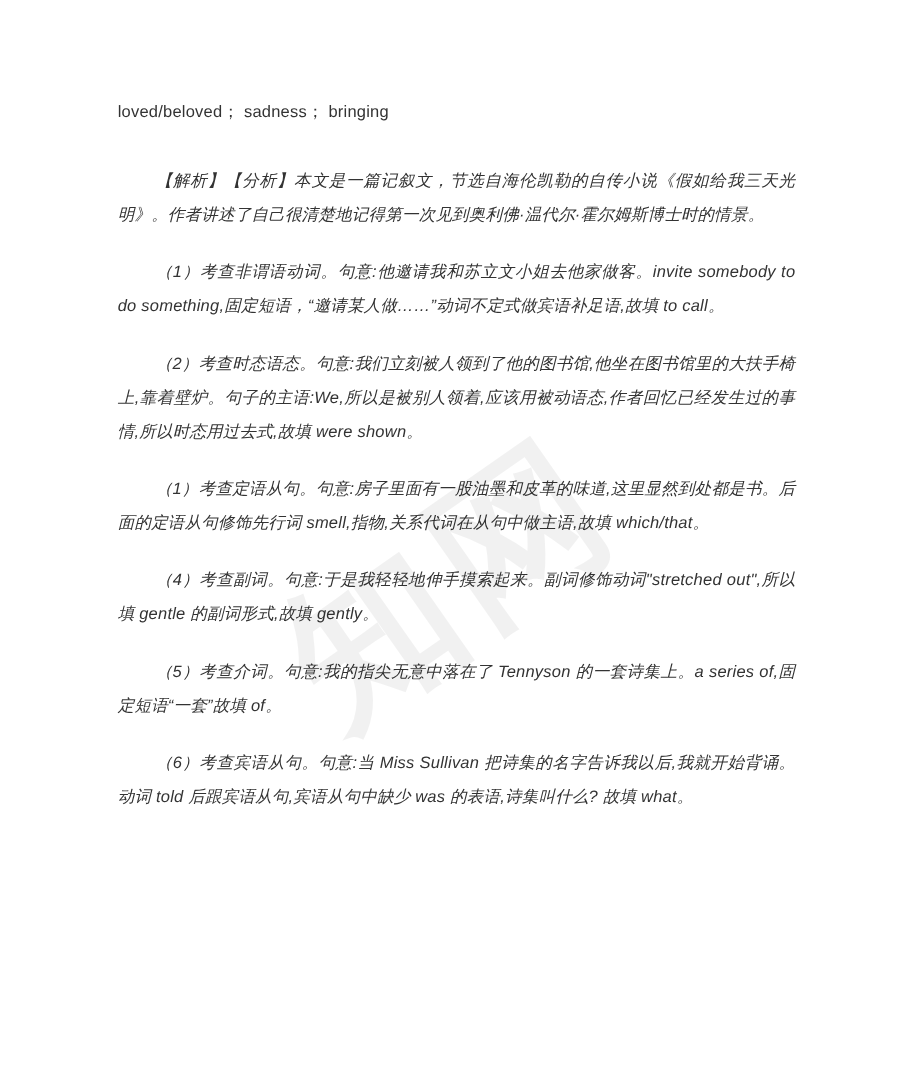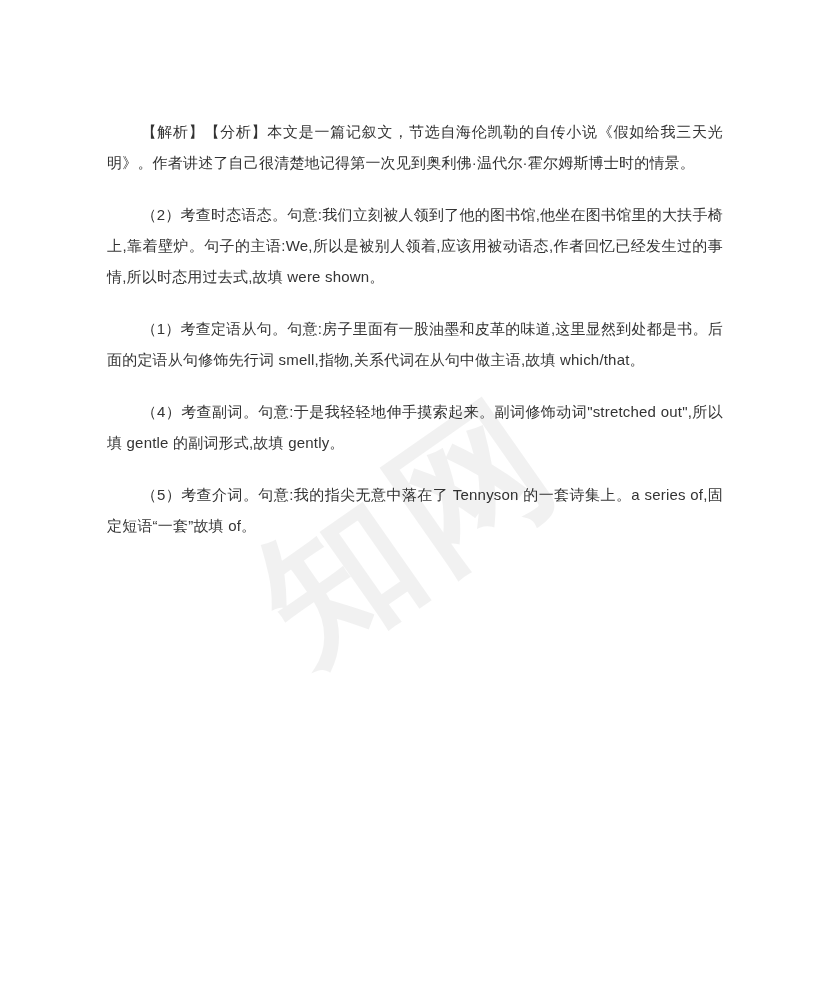--- a/index.html
+++ b/index.html
@@ -29,20 +29,21 @@
     letter-spacing: 0.2px;
   }
   .para {
     margin: 21px 0 0 0;
     font-size: 15px;
     line-height: 31px;
     text-indent: 2.3em;
     text-align: justify;
     letter-spacing: 0.2px;
     word-break: break-word;
+    font-style: italic;
   }
   .para.first {
     margin-top: 30px;
   }
   .watermark {
     position: absolute;
     left: 250px;
     top: 430px;
     font-size: 150px;
     font-weight: bold;
@@ -56,27 +57,30 @@
     letter-spacing: 10px;
   }
 </style>
 </head>
 <body>
 
 <div class="page">
 
   <div class="watermark">知网</div>
 
+  <p class="answer-line">loved/beloved； sadness； bringing</p>
 
   <p class="para first">【解析】【分析】本文是一篇记叙文，节选自海伦凯勒的自传小说《假如给我三天光明》。作者讲述了自己很清楚地记得第一次见到奥利佛·温代尔·霍尔姆斯博士时的情景。</p>
 
+  <p class="para">（1）考查非谓语动词。句意:他邀请我和苏立文小姐去他家做客。invite somebody to do something,固定短语，“邀请某人做……”动词不定式做宾语补足语,故填 to call。</p>
 
   <p class="para">（2）考查时态语态。句意:我们立刻被人领到了他的图书馆,他坐在图书馆里的大扶手椅上,靠着壁炉。句子的主语:We,所以是被别人领着,应该用被动语态,作者回忆已经发生过的事情,所以时态用过去式,故填 were shown。</p>
 
   <p class="para">（1）考查定语从句。句意:房子里面有一股油墨和皮革的味道,这里显然到处都是书。后面的定语从句修饰先行词 smell,指物,关系代词在从句中做主语,故填 which/that。</p>
 
   <p class="para">（4）考查副词。句意:于是我轻轻地伸手摸索起来。副词修饰动词"stretched out",所以填 gentle 的副词形式,故填 gently。</p>
 
   <p class="para">（5）考查介词。句意:我的指尖无意中落在了 Tennyson 的一套诗集上。a series of,固定短语“一套”故填 of。</p>
 
+  <p class="para">（6）考查宾语从句。句意:当 Miss Sullivan 把诗集的名字告诉我以后,我就开始背诵。动词 told 后跟宾语从句,宾语从句中缺少 was 的表语,诗集叫什么? 故填 what。</p>
 
 
 </div>
 
 </body></html>

